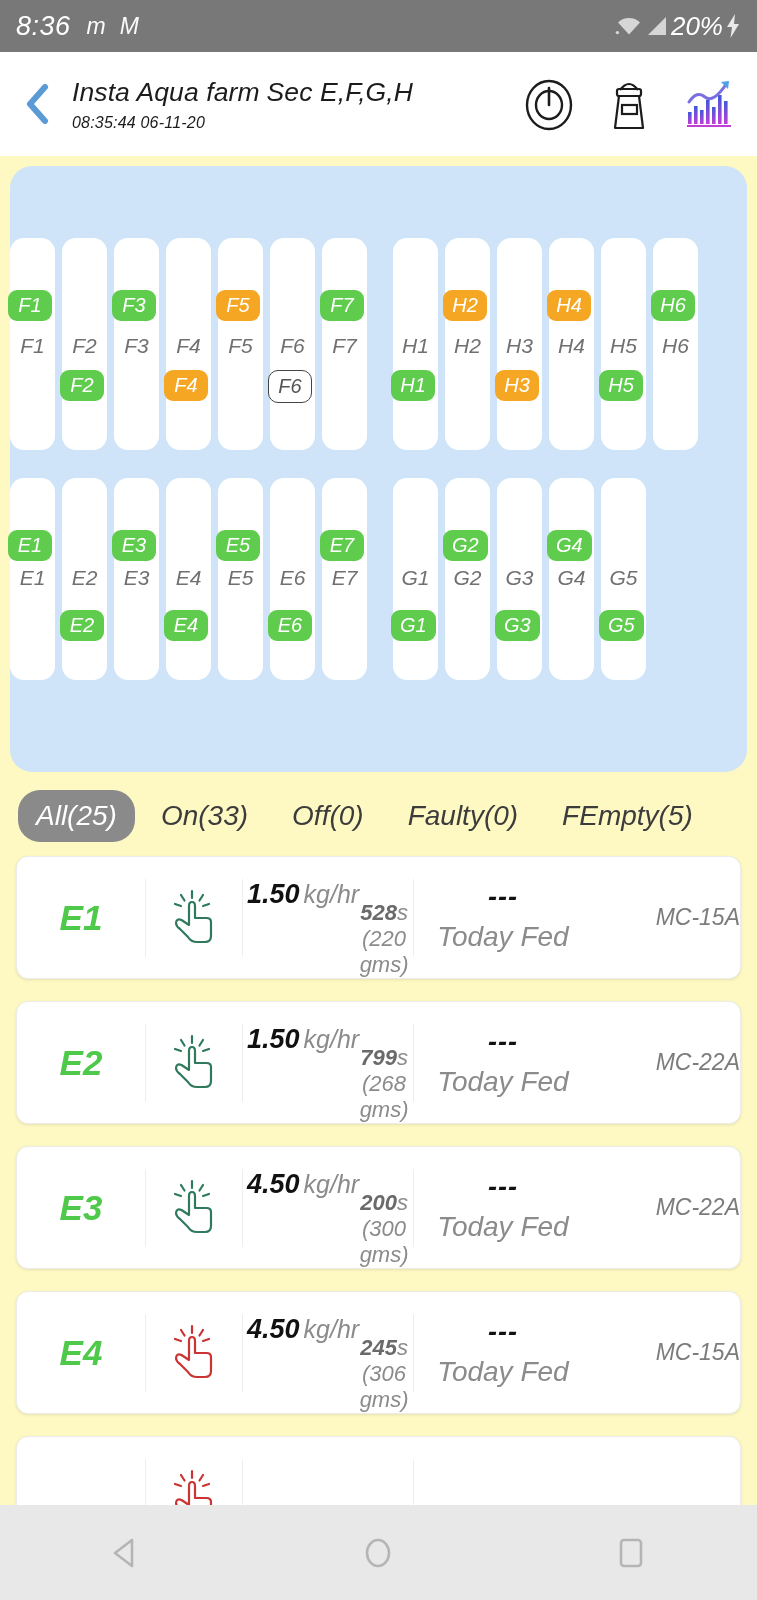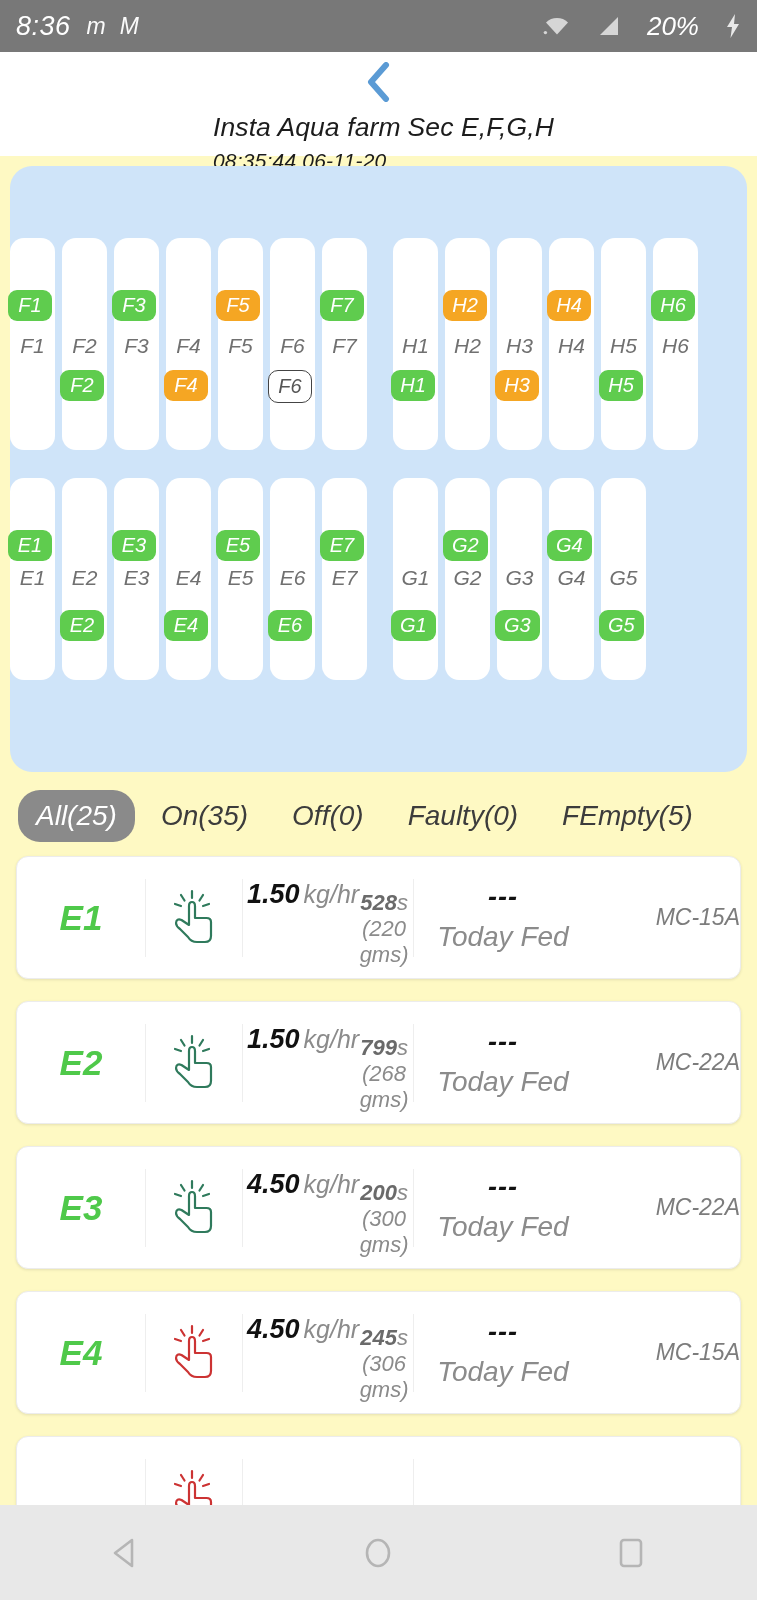--- a/index.html
+++ b/index.html
@@ -13,43 +13,42 @@
 
   
   .statusbar {
     height: 52px; background: #787878; color: #fff;
     display: flex; align-items: center; padding: 0 16px;
   }
   .sb-time { font-size: 27px; letter-spacing: .5px; }
   .sb-left-icons { display:flex; align-items:center; gap:14px; margin-left:16px; }
   .sb-glyph { font-size: 23px; line-height: 1; opacity: .97; }
   .sb-spacer { flex: 1; }
-  .sb-right { display:flex; align-items:center; gap:26px; }
+  .sb-right { display:flex; align-items:center; gap:2px; }
   .sb-batt { font-size: 26px; }
   .wifi-ico { width:28px; height:22px; display:block; }
   .sig-ico  { width:24px; height:22px; display:block; }
   .bolt-ico { width:16px; height:24px; display:block; }
 
   
   .header {
     height: 104px; background:#fff; display:flex; align-items:center;
     padding: 0 16px 0 14px;
-    flex-direction: column;
   }
   .back-btn {
     width: 46px; height: 60px; display:flex; align-items:center; justify-content:center;
     flex: 0 0 auto;
   }
   .back-chev { width: 26px; height: 40px; }
   .title-block { margin-left: 12px; flex: 1 1 auto; min-width:0; }
   .title-main {
     font-size: 26.5px; color: #1c1c1c; white-space: nowrap; letter-spacing: .1px;
   }
   .title-main .sec { margin-left: 7px; }
-  .title-sub { font-size: 21px; color: #1c1c1c; margin-top: 6px; letter-spacing:.2px; }
+  .title-sub { font-size: 16px; color: #1c1c1c; margin-top: 6px; letter-spacing:.2px; }
   .hdr-icons { display:flex; align-items:center; gap: 28px; flex:0 0 auto; padding-right: 6px;}
   .hdr-ico { width: 52px; height: 56px; display:block; }
 
   
   .panel {
     margin: 10px 10px 0 10px;
     background: #cfe4f9;
     border-radius: 22px;
     height: 606px;
     padding: 0;
@@ -138,21 +137,21 @@
   }
   .hand-svg { width: 52px; height: 58px; display:block; }
   .c-rate {
     flex: 1 1 auto; text-align:center; padding: 0 4px;
     border-right: 1px solid #eeeeee; height: 78px;
     display:flex; flex-direction:row; justify-content:center;
   }
   .rate-top { font-size: 27px; color:#111; }
   .rate-top b { font-weight: bold; }
   .rate-top .u { color:#8b8b8b; font-weight: normal; font-size: 25px; margin-left:4px;}
-  .rate-bot { font-size: 22px; color:#8b8b8b; margin-top: 11px; }
+  .rate-bot { font-size: 22px; color:#8b8b8b; margin-top: 21px; }
   .rate-bot b { color:#6a6a6a; font-weight:bold; }
   .c-fed {
     width: 178px; flex: 0 0 178px; text-align:center;
   }
   .fed-val { font-size: 27px; font-weight: bold; color:#111; letter-spacing: 1px; }
   .fed-lbl { font-size: 28px; color:#8b8b8b; margin-top: 8px; }
   .c-mc {
     width: 148px; flex: 0 0 148px; text-align:right;
     font-size: 23px; color:#7c7c7c;
   }
@@ -346,21 +345,21 @@
           <div class="tank">
             <div class="tank-label">G5</div>
             <div class="badge green down left">G5</div>
           </div>
         </div>
       </div>
   </div>
 
   <div class="tabs" id="filter-tabs">
       <div class="tab active">All(25)</div>
-      <div class="tab">On(35)</div>
+      <div class="tab">On(33)</div>
       <div class="tab">Off(0)</div>
       <div class="tab">Faulty(0)</div>
       <div class="tab">FEmpty(5)</div>
     </div>
 
   <div class="cards" id="feeder-cards">
       <div class="card">
     <div class="c-id">E1</div>
     <div class="c-hand">
 

